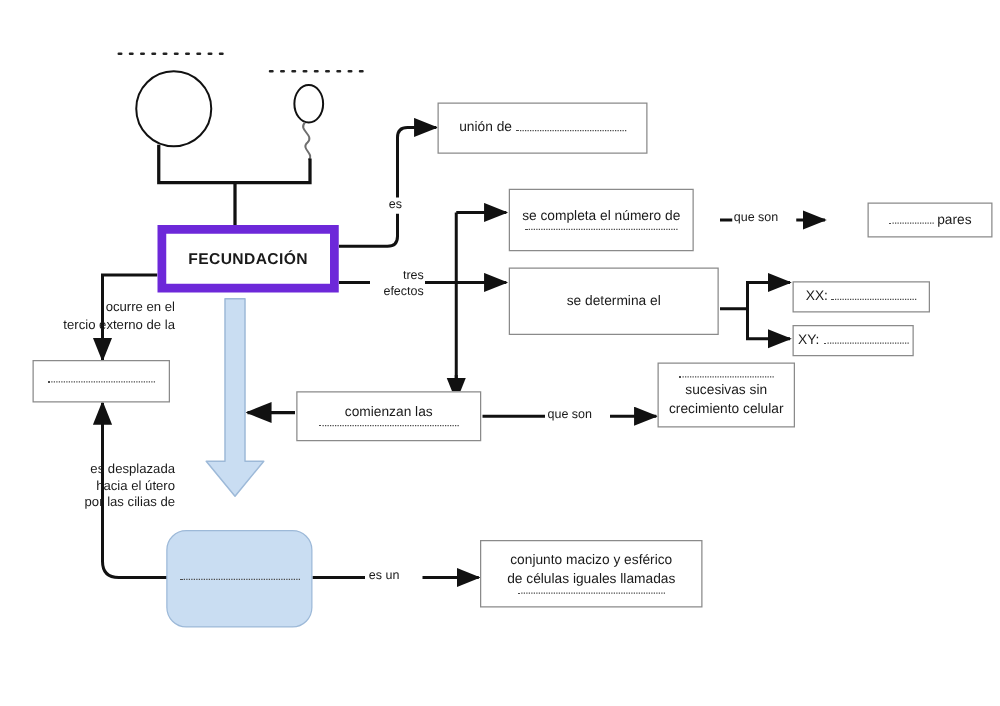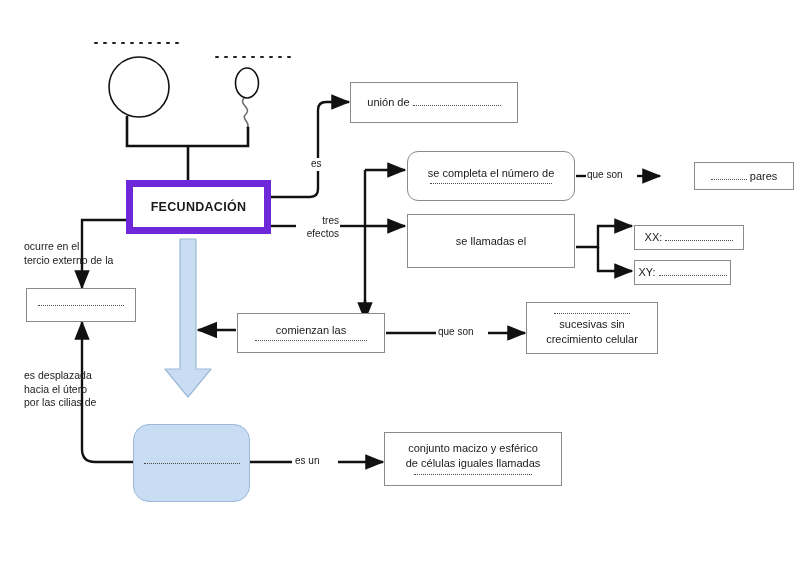--- a/index.html
+++ b/index.html
@@ -61,21 +61,21 @@
     text-align: right;
     line-height: 1.25;
     background: #ffffff;
     padding: 0 1px;
     white-space: nowrap;
   }
   .free-label {
     position: absolute;
     font-size: 10.5px;
     color: #1a1a1a;
-    text-align: left;
+    text-align: right;
     line-height: 1.3;
     white-space: nowrap;
   }
   .blank {
     display: block;
     border-bottom: 1.5px dotted #4a4a4a;
     height: 0;
     margin: 3px auto 2px auto;
   }
   .blank-inline {
@@ -151,34 +151,34 @@
     <span>FECUNDACIÓN</span>
   </div>
 
   <div class="node box" style="left:350px; top:82px; width:168px; height:41px;">
     <div class="lead">
       <span>unión de</span>
       <span class="blank-inline" style="width:88px;"></span>
     </div>
   </div>
 
-  <div class="node box" style="left:407px; top:151px; width:168px; height:50px;border-radius:11px;">
+  <div class="node box" style="left:407px; top:151px; width:148px; height:50px;">
     <span>se completa el número de</span>
     <span class="blank" style="width:122px;"></span>
   </div>
 
   <div class="node box" style="left:662px; top:162px; width:100px; height:28px;margin-left:32px;">
     <div class="lead">
       <span class="blank-inline" style="width:36px;"></span>
       <span>pares</span>
     </div>
   </div>
 
   <div class="node box" style="left:407px; top:214px; width:168px; height:54px;">
-    <span>se llamadas el</span>
+    <span>se determina el</span>
   </div>
 
   <div class="node box" style="left:634px; top:225px; width:110px; height:25px;">
     <div class="lead">
       <span>XX:</span>
       <span class="blank-inline" style="width:68px;"></span>
     </div>
   </div>
 
   <div class="node box" style="left:634px; top:260px; width:97px; height:25px;">
@@ -186,21 +186,21 @@
       <span>XY:</span>
       <span class="blank-inline" style="width:68px;"></span>
     </div>
   </div>
 
   <div class="node box" style="left:237px; top:313px; width:148px; height:40px;">
     <span>comienzan las</span>
     <span class="blank" style="width:112px;"></span>
   </div>
 
-  <div class="node box" style="left:526px; top:302px; width:132px; height:52px;text-align:right;">
+  <div class="node box" style="left:526px; top:290px; width:110px; height:52px;text-align:right;">
     <span class="blank" style="width:76px; margin-bottom:3px;"></span>
     <span>sucesivas sin</span>
     <span>crecimiento celular</span>
   </div>
 
   <div class="node box" style="left:26px; top:288px; width:110px; height:34px;">
     <span class="blank" style="width:86px;"></span>
   </div>
 
   <div class="node blue-node" style="left:133px; top:424px; width:117px; height:78px;">

